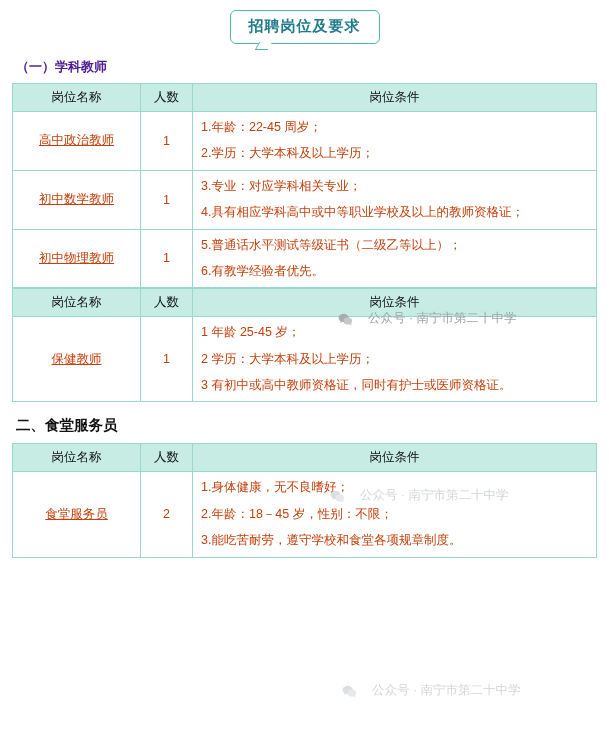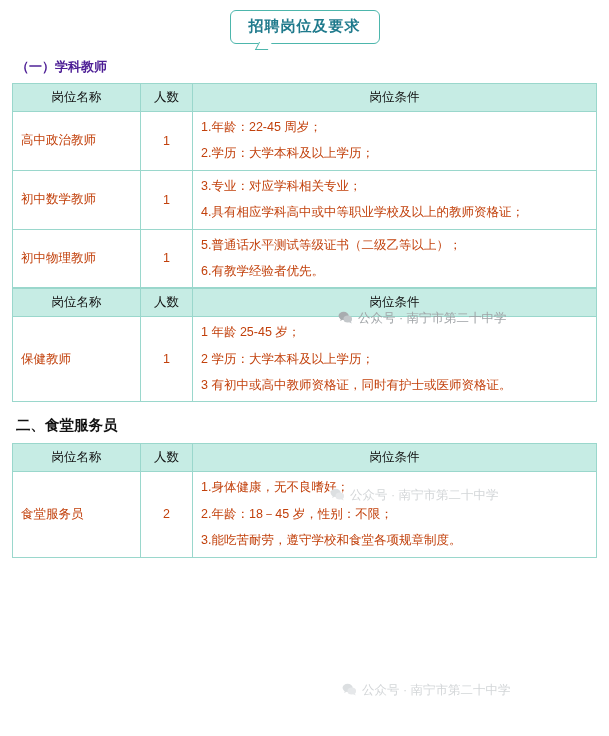--- a/index.html
+++ b/index.html
@@ -81,22 +81,23 @@
     text-align: center;
     color: #111;
   }
   table.job td {
     border: 1px solid #9ad7cc;
     padding: 6px 8px;
     vertical-align: middle;
     color: #c2410c;
   }
   td.name {
-    text-align: left;
+    text-align: center;
     width: 128px;
+    text-decoration: underline;
   }
   td.count {
     text-align: center;
     width: 52px;
   }
   td.cond {
     text-align: left;
     line-height: 1.55;
   }
   td.cond p {
@@ -104,22 +105,22 @@
   }
   td.cond p:last-child {
     margin-bottom: 0;
   }
   th.col-name { width: 128px; }
   th.col-count { width: 52px; }
   
   .watermark {
     position: absolute;
     display: flex;
-    align-items: flex-start;
-    gap: 5px;
+    align-items: flex-end;
+    gap: 15px;
     font-size: 12.5px;
     color: #b9bcbf;
     pointer-events: none;
     white-space: nowrap;
   }
   .wm-strong { color: #9fa3a6; }
   .wm-faint { color: #d3d6d8; }
   .wm-icon {
     display: inline-block;
     width: 15px;

